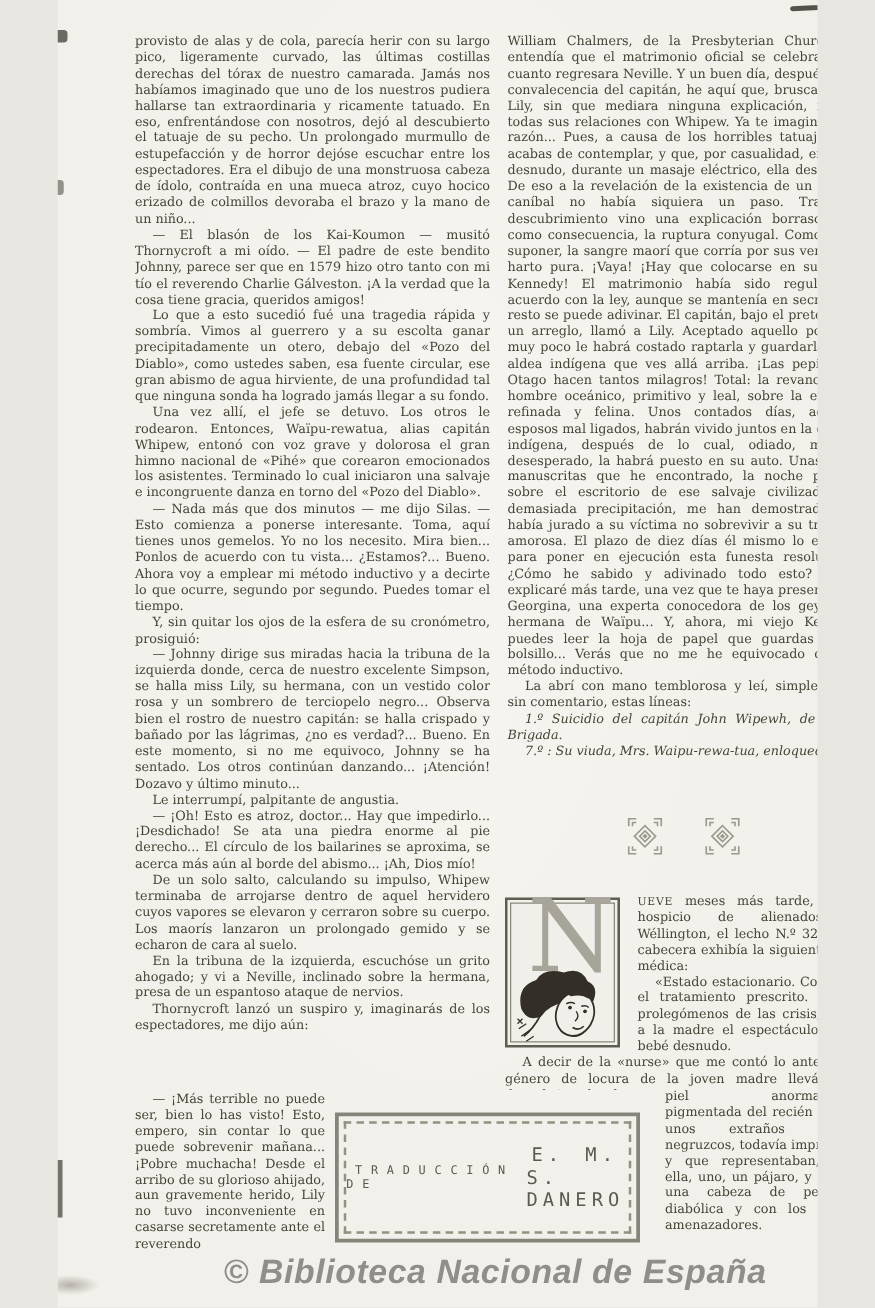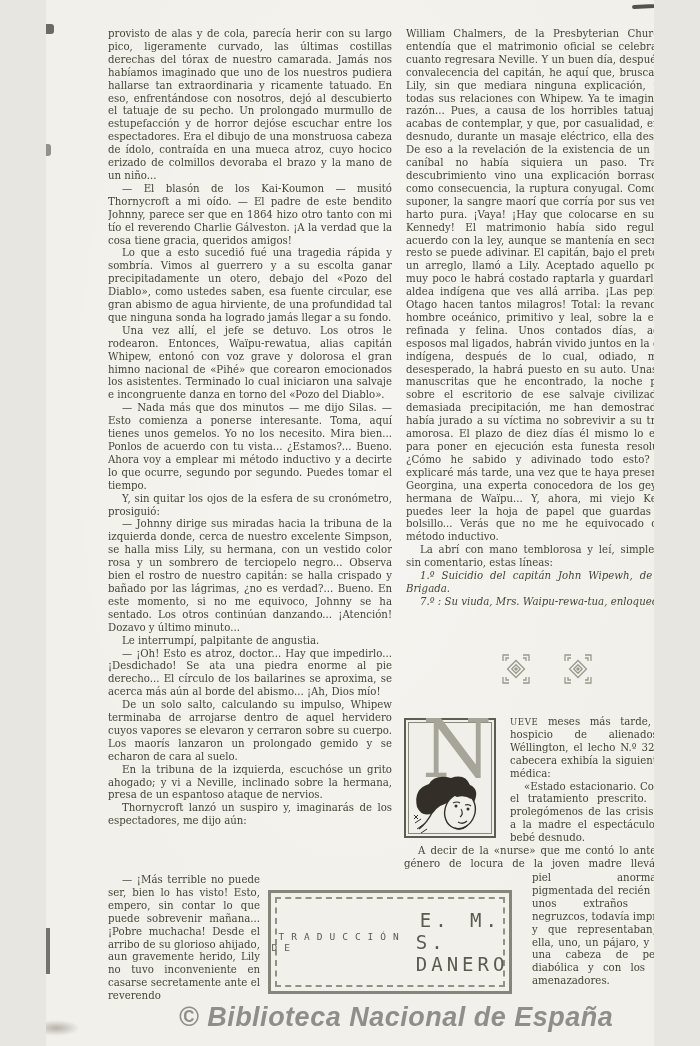--- a/index.html
+++ b/index.html
@@ -54,21 +54,21 @@
     box-sizing:border-box;width:100%;height:100%;
     border:2px dashed #93917f;
     display:flex;flex-direction:row;align-items:center;justify-content:center;gap:10px;
   }
   .tb-line1{
     font-family:"DejaVu Sans Mono", monospace;
     font-size:9.5px;letter-spacing:7px;word-spacing:8px;color:#5c5a50;text-indent:7px;
   }
   .tb-line2{
     font-family:"DejaVu Sans Mono", monospace;
-    font-size:19px;letter-spacing:4px;word-spacing:4px;color:#5c5a50;text-indent:4px;
+    font-size:15px;letter-spacing:4px;word-spacing:4px;color:#5c5a50;text-indent:4px;
   }
 
   
   .watermark{
     position:absolute;left:0;top:1002px;width:700px;text-align:center;
     font-family:"Liberation Sans", sans-serif;
     font-weight:bold;font-style:italic;
     font-size:27px;color:#8f8e8a;letter-spacing:.5px;
   }
 
@@ -80,21 +80,21 @@
   .artifact-bl{top:928px;left:0;width:4px;height:46px;opacity:.8;}
   .artifact-smudge{top:1020px;left:0;width:34px;height:16px;background:radial-gradient(ellipse at 30% 50%, rgba(120,117,108,.5), rgba(120,117,108,0) 70%);}
 </style>
 </head>
 <body>
 
 <div class="page">
 
   <div class="col-left textblock">
     <p class="noindent">provisto de alas y de cola, parecía herir con su largo pico, ligeramente curvado, las últimas costillas derechas del tórax de nuestro camarada. Jamás nos habíamos imaginado que uno de los nuestros pudiera hallarse tan extraordinaria y ricamente tatuado. En eso, enfrentándose con nosotros, dejó al descubierto el tatuaje de su pecho. Un prolongado murmullo de estupefacción y de horror dejóse escuchar entre los espectadores. Era el dibujo de una monstruosa cabeza de ídolo, contraída en una mueca atroz, cuyo hocico erizado de colmillos devoraba el brazo y la mano de un niño...</p>
-    <p>— El blasón de los Kai-Koumon — musitó Thornycroft a mi oído. — El padre de este bendito Johnny, parece ser que en 1864 hizo otro tanto con mi tío el reverendo Charlie Gálveston. ¡A la verdad que la cosa tiene gracia, queridos amigos!</p>
+    <p>— El blasón de los Kai-Koumon — musitó Thornycroft a mi oído. — El padre de este bendito Johnny, parece ser que en 1579 hizo otro tanto con mi tío el reverendo Charlie Gálveston. ¡A la verdad que la cosa tiene gracia, queridos amigos!</p>
     <p>Lo que a esto sucedió fué una tragedia rápida y sombría. Vimos al guerrero y a su escolta ganar precipitadamente un otero, debajo del «Pozo del Diablo», como ustedes saben, esa fuente circular, ese gran abismo de agua hirviente, de una profundidad tal que ninguna sonda ha logrado jamás llegar a su fondo.</p>
     <p>Una vez allí, el jefe se detuvo. Los otros le rodearon. Entonces, Waïpu-rewatua, alias capitán Whipew, entonó con voz grave y dolorosa el gran himno nacional de «Pihé» que corearon emocionados los asistentes. Terminado lo cual iniciaron una salvaje e incongruente danza en torno del «Pozo del Diablo».</p>
     <p>— Nada más que dos minutos — me dijo Silas. — Esto comienza a ponerse interesante. Toma, aquí tienes unos gemelos. Yo no los necesito. Mira bien... Ponlos de acuerdo con tu vista... ¿Estamos?... Bueno. Ahora voy a emplear mi método inductivo y a decirte lo que ocurre, segundo por segundo. Puedes tomar el tiempo.</p>
     <p>Y, sin quitar los ojos de la esfera de su cronómetro, prosiguió:</p>
     <p>— Johnny dirige sus miradas hacia la tribuna de la izquierda donde, cerca de nuestro excelente Simpson, se halla miss Lily, su hermana, con un vestido color rosa y un sombrero de terciopelo negro... Observa bien el rostro de nuestro capitán: se halla crispado y bañado por las lágrimas, ¿no es verdad?... Bueno. En este momento, si no me equivoco, Johnny se ha sentado. Los otros continúan danzando... ¡Atención! Dozavo y último minuto...</p>
     <p>Le interrumpí, palpitante de angustia.</p>
     <p>— ¡Oh! Esto es atroz, doctor... Hay que impedirlo... ¡Desdichado! Se ata una piedra enorme al pie derecho... El círculo de los bailarines se aproxima, se acerca más aún al borde del abismo... ¡Ah, Dios mío!</p>
     <p>De un solo salto, calculando su impulso, Whipew terminaba de arrojarse dentro de aquel hervidero cuyos vapores se elevaron y cerraron sobre su cuerpo. Los maorís lanzaron un prolongado gemido y se echaron de cara al suelo.</p>
     <p>En la tribuna de la izquierda, escuchóse un grito ahogado; y vi a Neville, inclinado sobre la hermana, presa de un espantoso ataque de nervios.</p>
     <p>Thornycroft lanzó un suspiro y, imaginarás de los espectadores, me dijo aún:</p>

